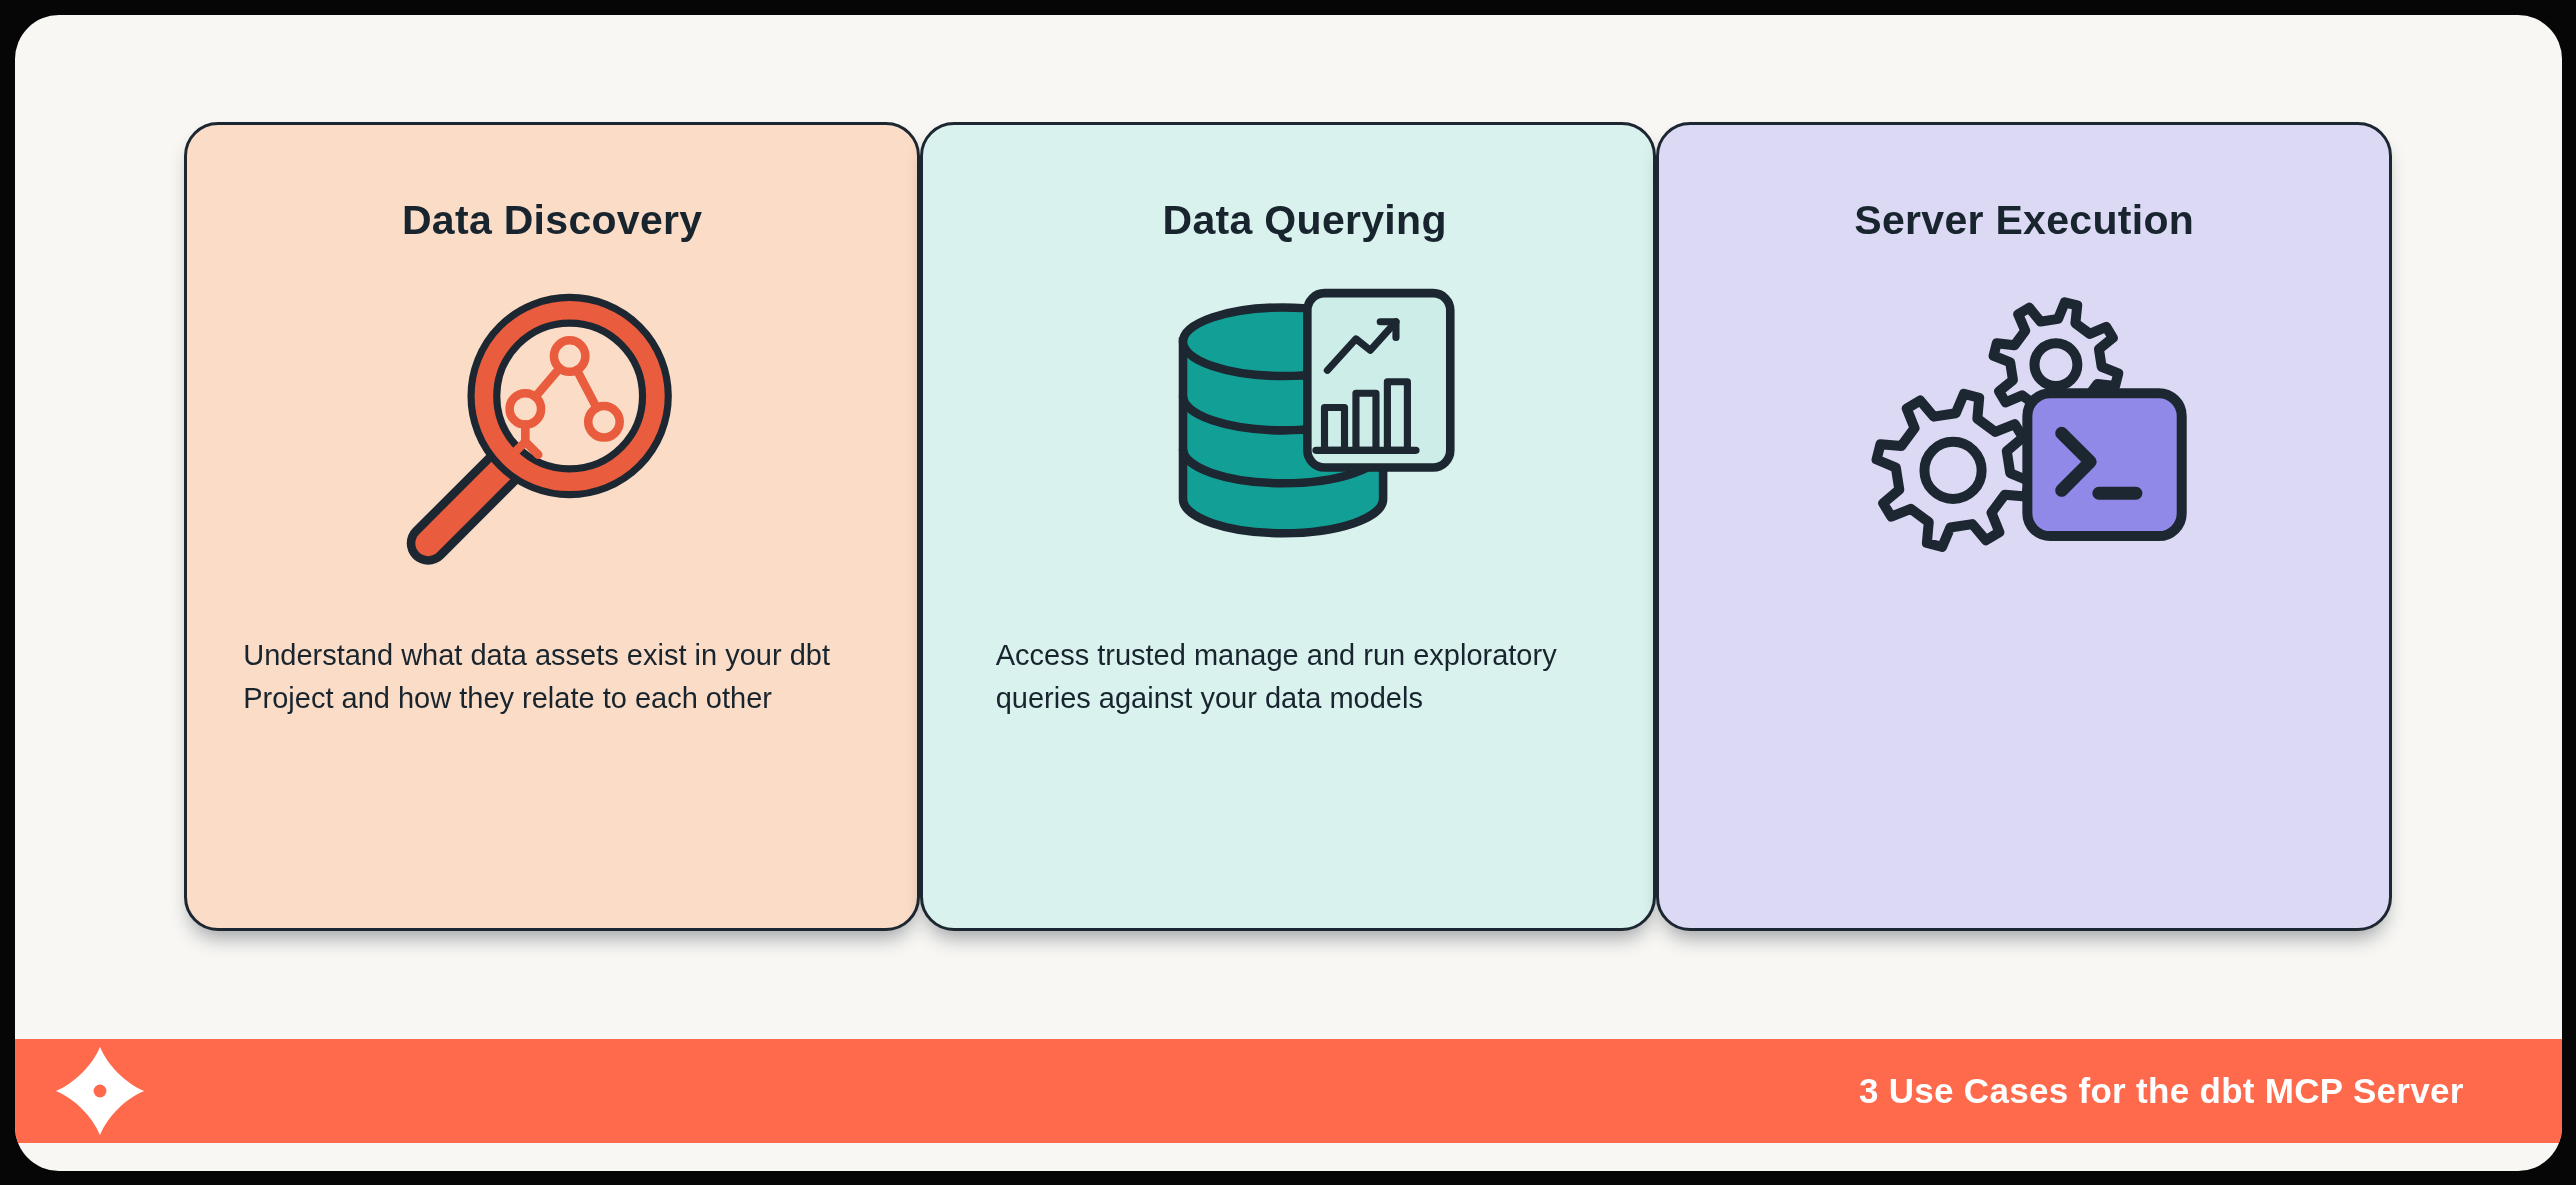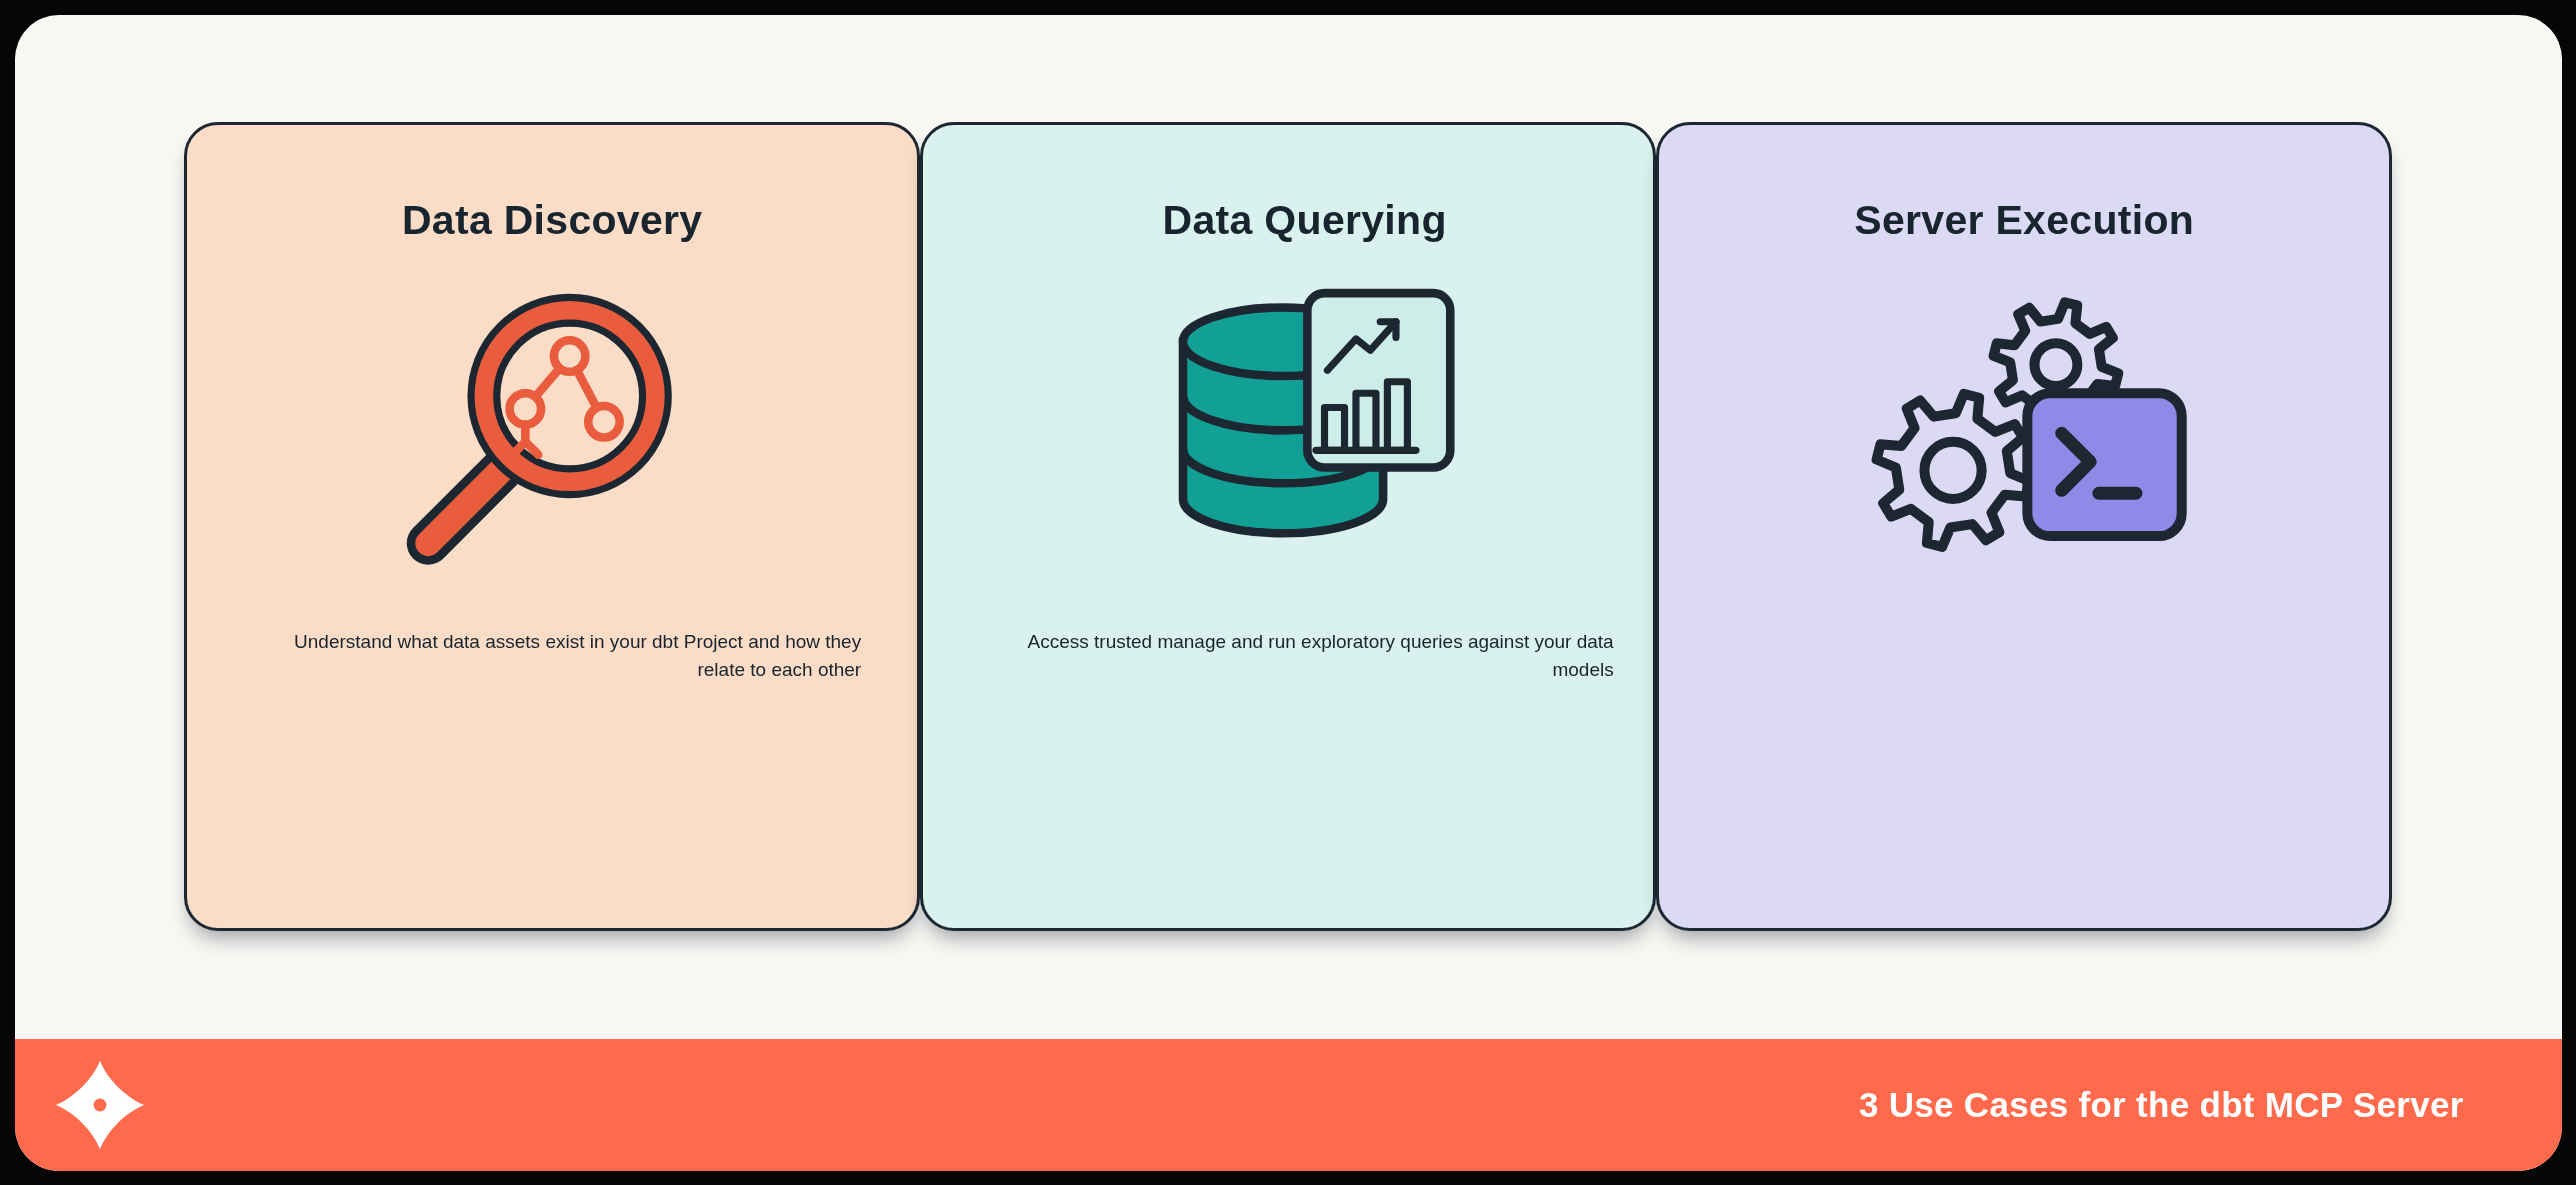--- a/index.html
+++ b/index.html
@@ -38,28 +38,28 @@
     font-size:41px;font-weight:700;
     color:var(--text);
     letter-spacing:0.3px;
   }
   .icon-wrap{
     height:361px;
     display:flex;align-items:center;justify-content:center;
     margin-top:3.7px;
   }
   .card-desc{
-    font-size:19px;line-height:1.48;
+    font-size:29px;line-height:1.48;
     color:var(--text);
-    text-align:right;
+    text-align:left;
     max-width:618px;
-    margin-top:20px;
+    margin-top:26px;
   }
   .footer{
-    height:132px;
+    height:104px;
     background:var(--orange);
     display:flex;align-items:center;justify-content:space-between;
     padding:0 98px 0 39px;
     box-sizing:border-box;
     text-align:center;
   }
   .footer-caption{
     color:var(--footer-text);
     font-size:35px;font-weight:700;
     letter-spacing:0.3px;

